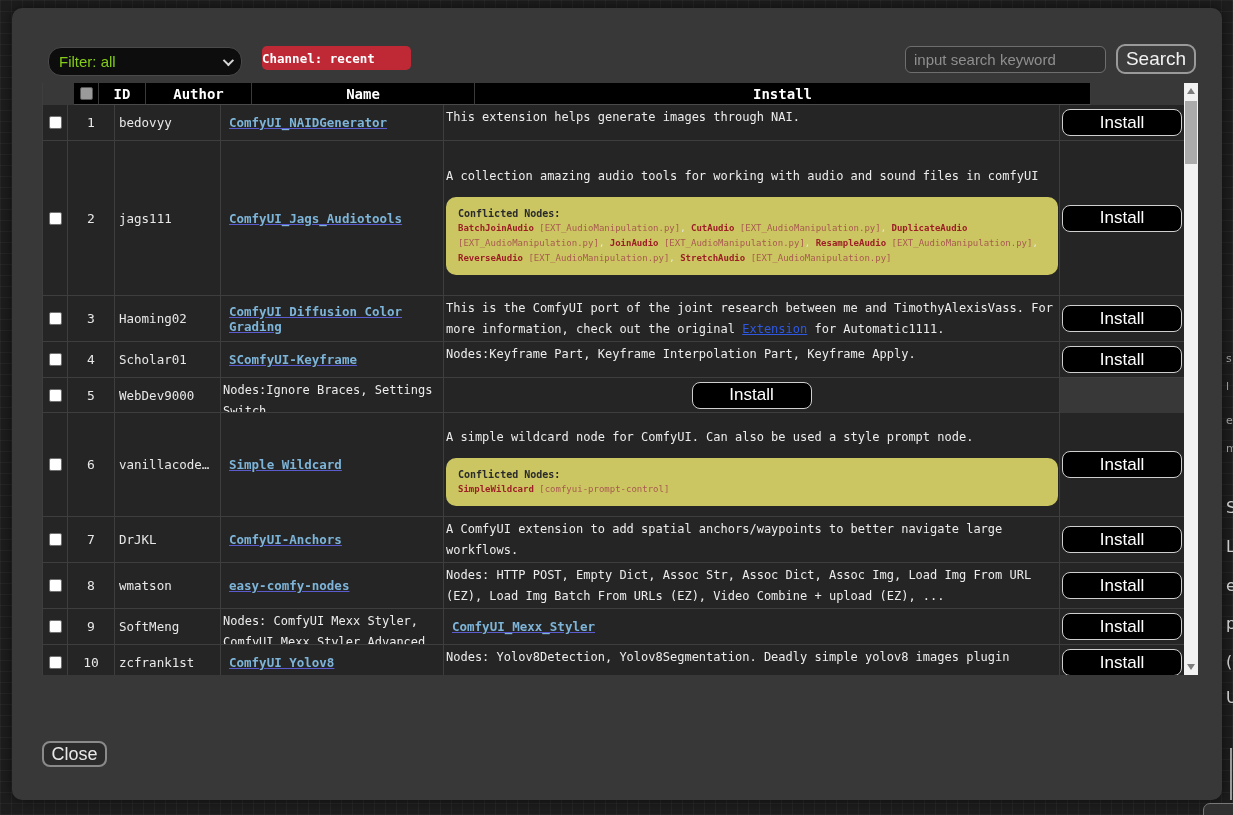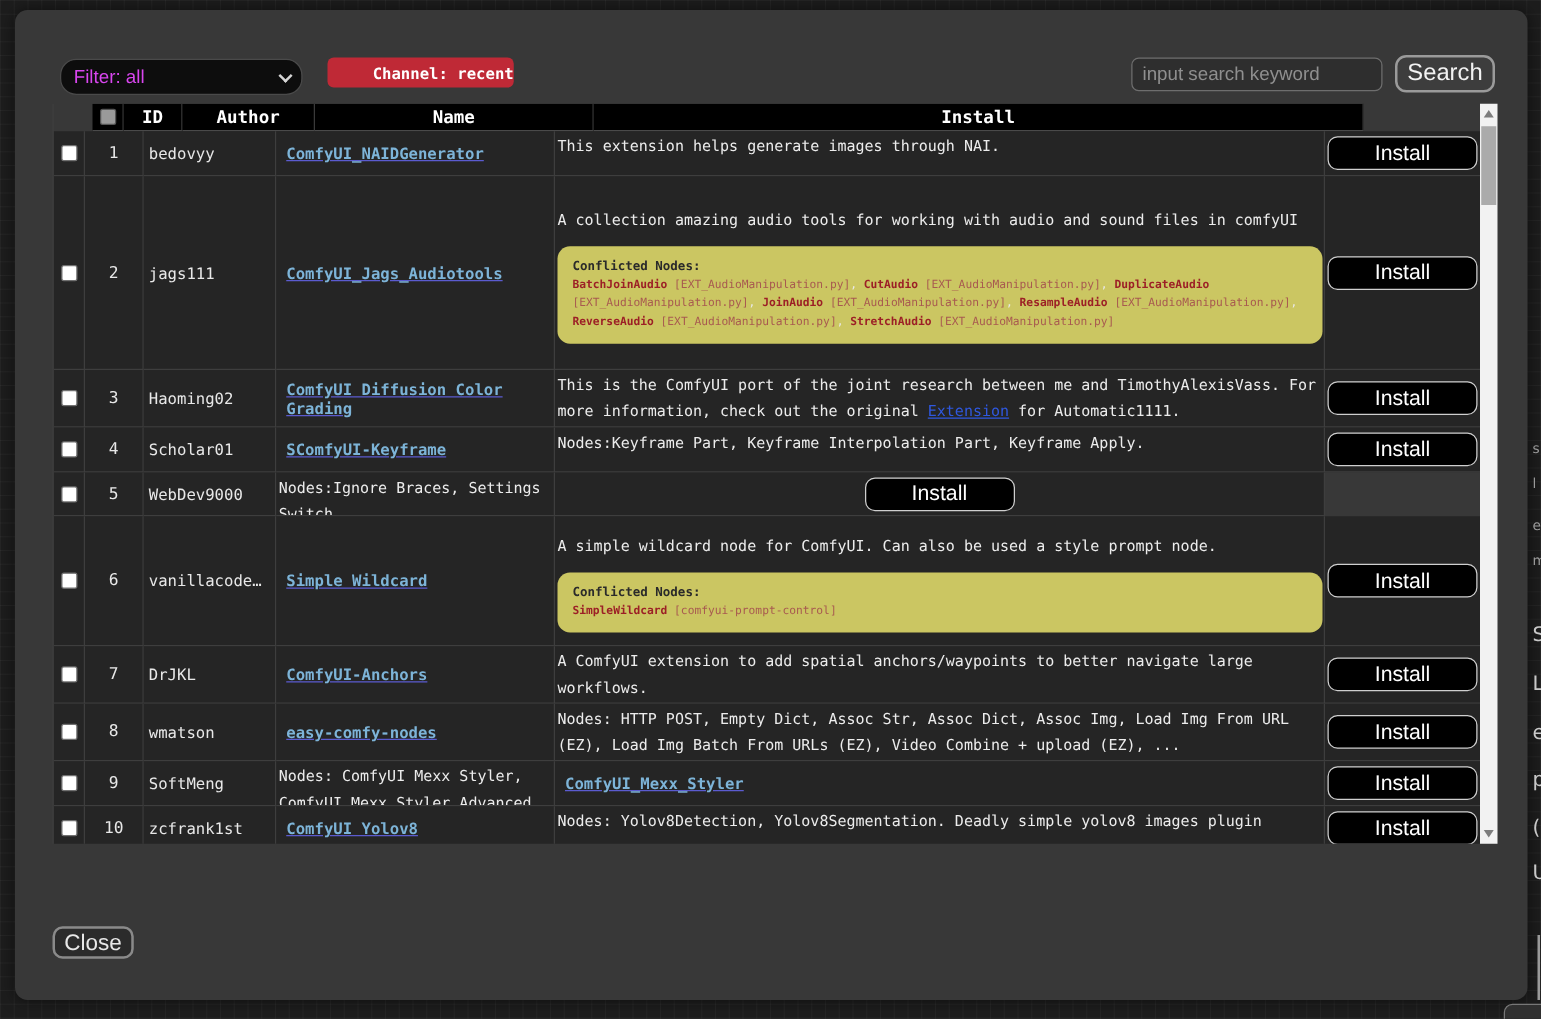--- a/index.html
+++ b/index.html
@@ -18,31 +18,31 @@
   .dialog{
     position:absolute; left:12px; top:8px; width:1210px; height:792px;
     background:var(--dialog_bg); border-radius:10px;
     box-shadow:0 0 12px rgba(0,0,0,.55);
   }
 
   
   .filter-select{
     position:absolute; left:36px; top:39px; width:194px; height:29px;
     background:#0d0d0d; border:1px solid #4a4a4a; border-radius:13px;
-    color:#d946ef; font-family:"Liberation Sans",sans-serif; font-size:15px;
+    color:#84cc16; font-family:"Liberation Sans",sans-serif; font-size:15px;
     display:flex; align-items:center; padding:0 10px; cursor:pointer;
   }
   .filter-select .chev{
     margin-left:auto; width:8px; height:8px; border-right:2px solid #d6d6d6;
     border-bottom:2px solid #d6d6d6; transform:rotate(45deg) translateY(-2px);
   }
   .channel-badge{
     position:absolute; left:250px; top:38px; width:149px; height:24px;
     background:var(--badge_bg); border-radius:5px; color:#fff;
-    font-size:12.5px; font-weight:bold; display:flex; align-items:center; justify-content:flex-end;
+    font-size:12.5px; font-weight:bold; display:flex; align-items:center; justify-content:flex-start;
   }
   .search-input{
     position:absolute; left:893px; top:38px; width:201px; height:27px;
     background:#2e2e2e; border:1px solid #6e6e6e; border-radius:6px;
     color:#ddd; font-family:"Liberation Sans",sans-serif; font-size:15px; padding:0 8px;
   }
   .search-input::placeholder{ color:#8f8f8f; }
   .search-btn{
     position:absolute; left:1104px; top:36px; width:80px; height:30px;
     background:#3d3d3d; border:2px solid #9a9a9a; border-radius:9px;

